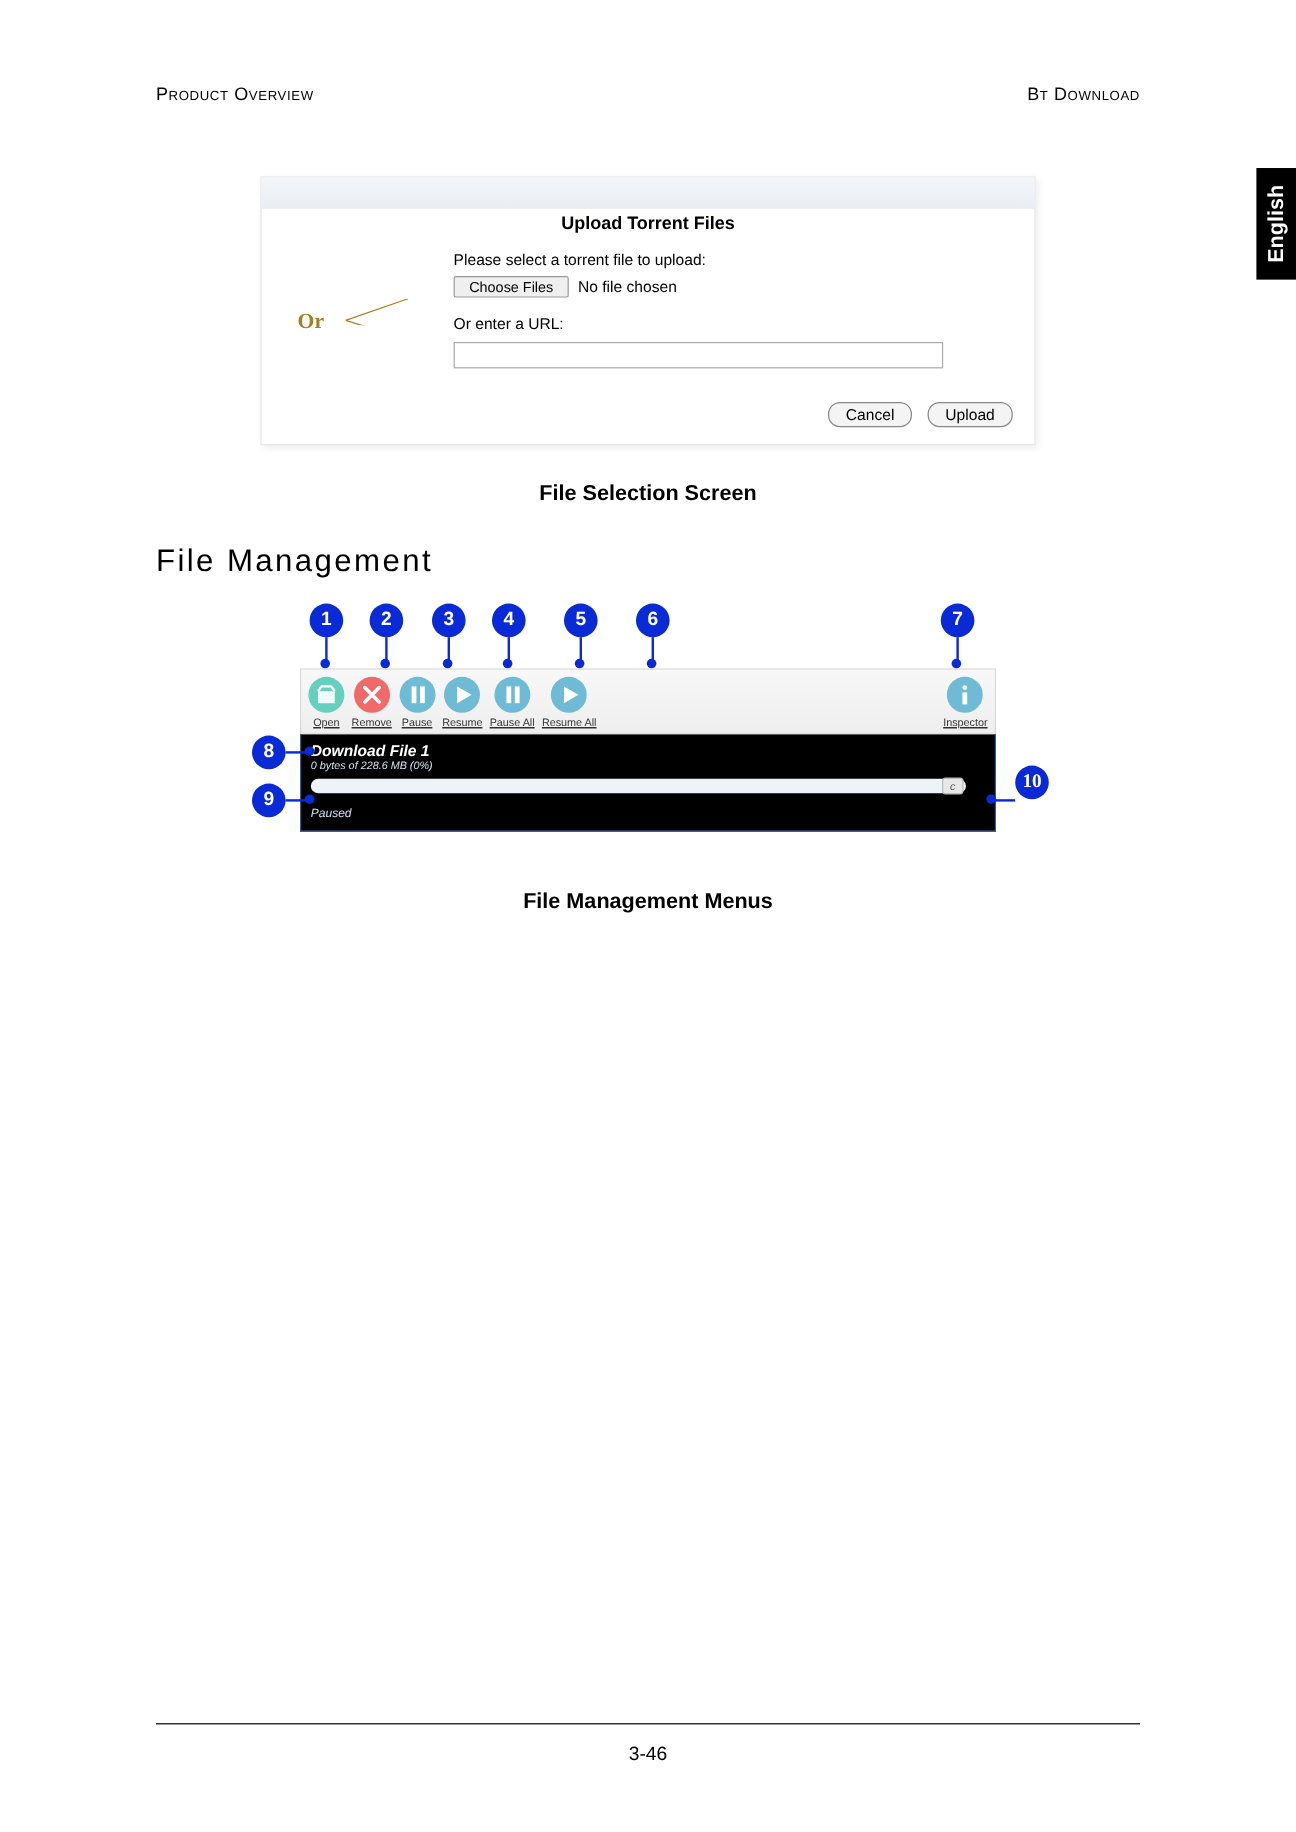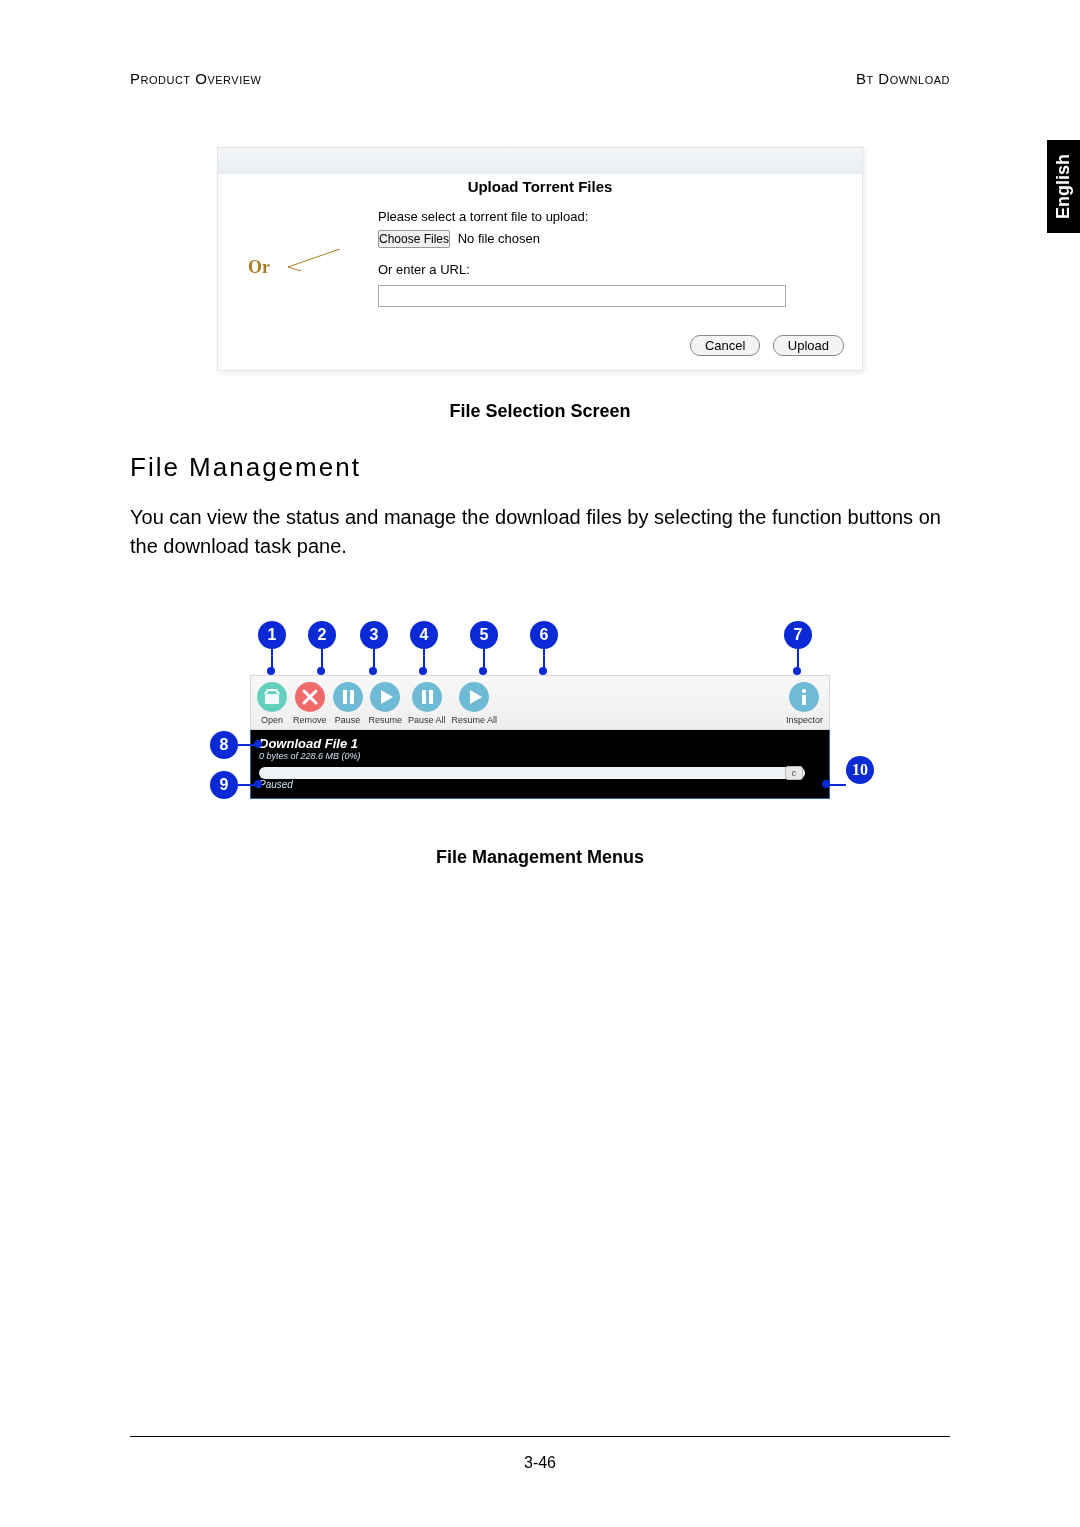--- a/index.html
+++ b/index.html
@@ -73,21 +73,21 @@
   .or-line {
     position: absolute;
     left: 70px; top: 40px;
     width: 90px; height: 22px;
   }
   .upload-body .row { margin-left: 120px; margin-bottom: 6px; }
   .choose-btn {
     display: inline-block;
     border: 1px solid #999;
     background: #efefef;
-    padding: 1px 0;
+    padding: 1px 12px;
     font-size: 12px;
     border-radius: 2px;
   }
   .url-input {
     width: 92%; height: 22px;
     border: 1px solid #aaa;
     margin-top: 2px;
   }
   .dlg-buttons {
     text-align: right;
@@ -158,20 +158,21 @@
     align-items: flex-end;
     padding: 6px 6px 4px 6px;
     gap: 6px;
     position: relative;
   }
   .tool {
     display: flex;
     flex-direction: column;
     align-items: center;
     gap: 3px;
+    text-decoration: underline;
   }
   .tool .lbl { font-size: 9px; color: #333; }
   .tool.inspector { margin-left: auto; }
   .ticon {
     width: 30px; height: 30px;
     border-radius: 50%;
   }
   .ticon svg { width: 30px; height: 30px; display: block; }
   .ic-open   { background: #66d0bf; }
   .ic-remove { background: #f06a6a; }
@@ -217,21 +218,21 @@
     right: 2px; top: -1px;
     width: 18px; height: 14px;
     background: #e8e8e8;
     border: 1px solid #bbb;
     border-radius: 3px;
     font-size: 9px;
     text-align: center;
     line-height: 13px;
     color: #555;
   }
-  .dl-status { font-size: 10px; margin-top: 0; color: #cde1f4; }
+  .dl-status { font-size: 10px; margin-top: 12px; color: #cde1f4; }
   .side-callout {
     position: absolute;
     width: 28px; height: 28px;
     background: #0a2ad6;
     color: #fff;
     border-radius: 50%;
     text-align: center;
     line-height: 28px;
     font-weight: bold;
     font-size: 16px;
@@ -283,21 +284,20 @@
     </div>
     <div class="dlg-buttons">
       <span class="dlg-btn">Cancel</span>
       <span class="dlg-btn">Upload</span>
     </div>
   </div>
 
   <div class="caption">File Selection Screen</div>
 
   <div class="section-title">File Management</div>
-  <div class="body-text">You can view the status and manage the download files by selecting the function buttons on the download task pane.</div>
 
   <div class="fm-fig">
 
     <div class="fm-callout-row">
       <div class="callout" style="left:28px;">1</div>
       <div class="callout" style="left:78px;">2</div>
       <div class="callout" style="left:130px;">3</div>
       <div class="callout" style="left:180px;">4</div>
       <div class="callout" style="left:240px;">5</div>
       <div class="callout" style="left:300px;">6</div>

